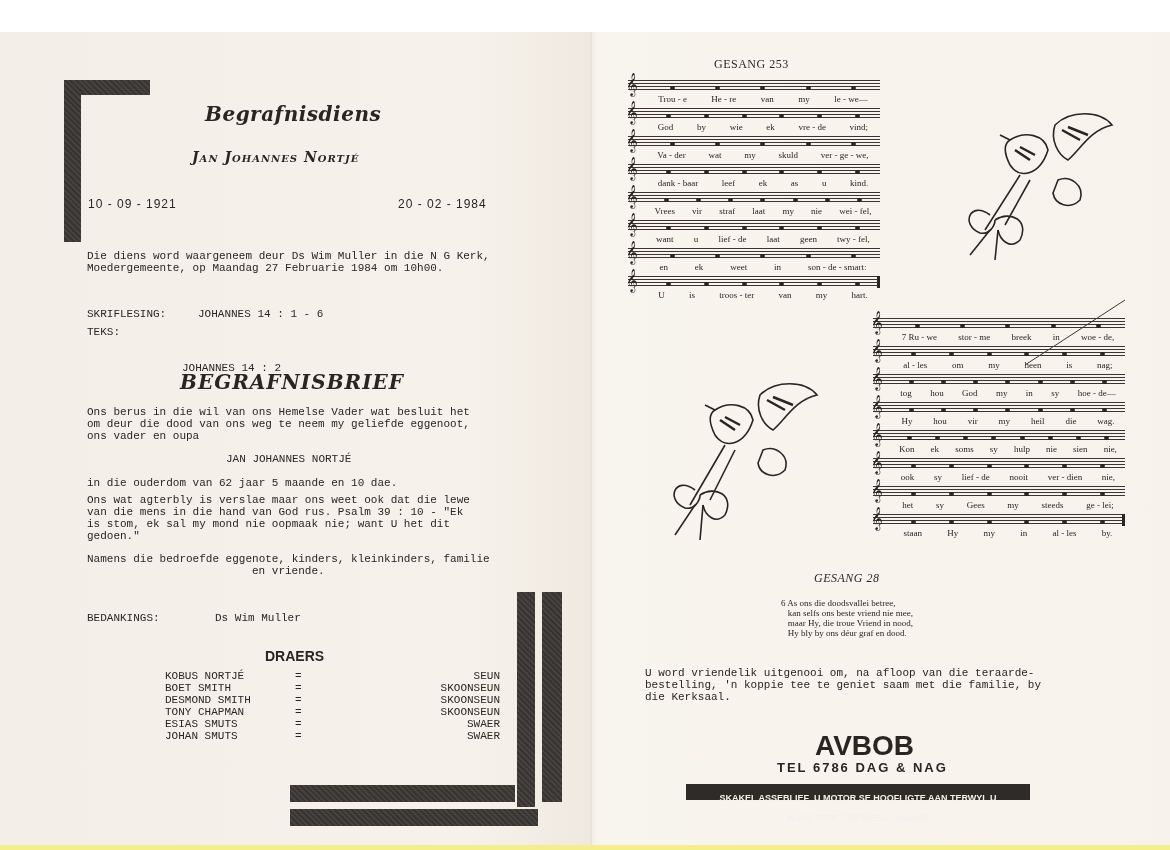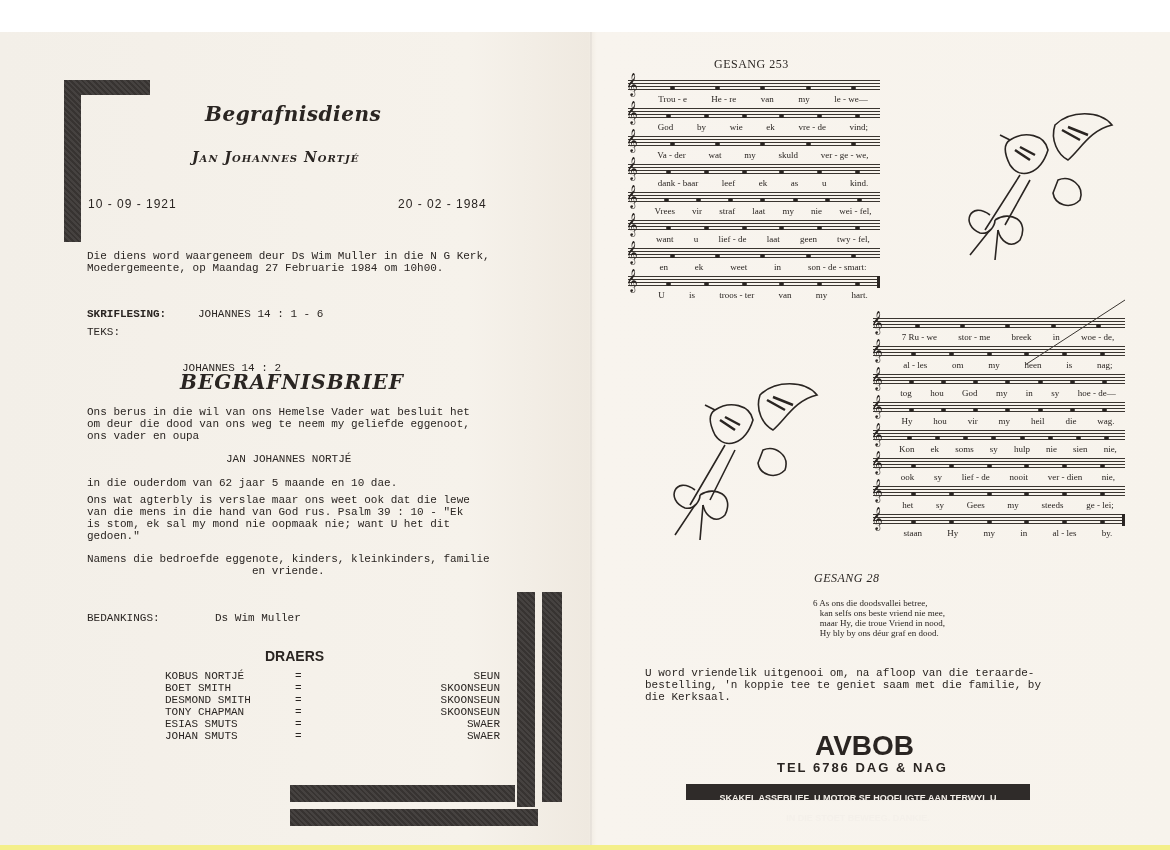--- a/index.html
+++ b/index.html
@@ -37,21 +37,21 @@
   .hymn-title { font-family:"Liberation Serif", serif; font-size:12px; letter-spacing:0.5px; }
   .staff { position:absolute; height:30px; }
   .staff .lines { position:absolute; left:0; right:0; top:0; height:12px;
     background:repeating-linear-gradient(180deg,#3a3530 0 1px,transparent 1px 3px); }
   .staff .clef { position:absolute; left:-2px; top:-6px; font-family:"DejaVu Sans", sans-serif; font-size:20px; line-height:20px; color:#2a2522; }
   .staff .lyrics { position:absolute; left:18px; right:0; top:14px; font-family:"Liberation Serif", serif; font-size:9px; display:flex; justify-content:space-around; }
   .staff .notes { position:absolute; left:22px; right:4px; top:0; height:12px; display:flex; justify-content:space-around; }
   .staff .notes span { width:5px; height:4px; background:#2a2522; border-radius:50%; margin-top:6px; }
   .staff .endbar { position:absolute; right:0; top:0; width:3px; height:12px; background:#2a2522; }
 
-  .verse { left:781px; top:598px; font-family:"Liberation Serif", serif; font-size:9px; line-height:10px;margin-left:32px; }
+  .verse { left:781px; top:598px; font-family:"Liberation Serif", serif; font-size:9px; line-height:10px; }
   .invite { left:645px; top:667px; font-size:11px; line-height:12px; white-space:pre-wrap; }
   .avbob { left:815px; top:730px; font-family:"Liberation Sans", sans-serif; font-weight:bold; font-size:28px; }
   .tel { left:777px; top:760px; font-family:"Liberation Sans", sans-serif; font-weight:bold; font-size:13px; letter-spacing:2px; }
   .banner { left:686px; top:784px; width:344px; height:16px; background:#2f2b29; color:#f4f0ea;
     font-family:"Liberation Sans", sans-serif; font-weight:bold; font-size:9px; text-align:center; line-height:20px; padding-top:4px; box-sizing:border-box; }
   .flower { position:absolute; }
 </style>
 </head>
 <body>
 
@@ -63,21 +63,21 @@
 <div class="bar" style="left:64px;top:80px;width:17px;height:162px;"></div>
 
 <div class="abs blackletter title-gothic">Begrafnisdiens</div>
 <div class="abs blackletter name-gothic">Jan Johannes Nortjé</div>
 <div class="abs date" style="left:88px;top:197px;">10 - 09 - 1921</div>
 <div class="abs date" style="left:398px;top:197px;">20 - 02 - 1984</div>
 
 <div class="abs mono" style="left:87px;top:250px;">Die diens word waargeneem deur Ds Wim Muller in die N G Kerk,
 Moedergemeente, op Maandag 27 Februarie 1984 om 10h00.</div>
 
-<div class="abs mono" style="left:87px;top:308px;font-weight:bold;">SKRIFLESING:</div>
+<div class="abs mono" style="left:87px;top:308px;">SKRIFLESING:</div>
 <div class="abs mono" style="left:198px;top:308px;">JOHANNES 14 : 1 - 6</div>
 <div class="abs mono" style="left:87px;top:326px;">TEKS:</div>
 <div class="abs mono" style="left:182px;top:326px;margin-top:36px;">JOHANNES 14 : 2</div>
 
 <div class="abs h-brief">BEGRAFNISBRIEF</div>
 <div class="abs mono" style="left:87px;top:406px;">Ons berus in die wil van ons Hemelse Vader wat besluit het
 om deur die dood van ons weg te neem my geliefde eggenoot,
 ons vader en oupa</div>
 <div class="abs mono" style="left:226px;top:453px;">JAN JOHANNES NORTJÉ</div>
 <div class="abs mono" style="left:87px;top:477px;">in die ouderdom van 62 jaar 5 maande en 10 dae.</div>

